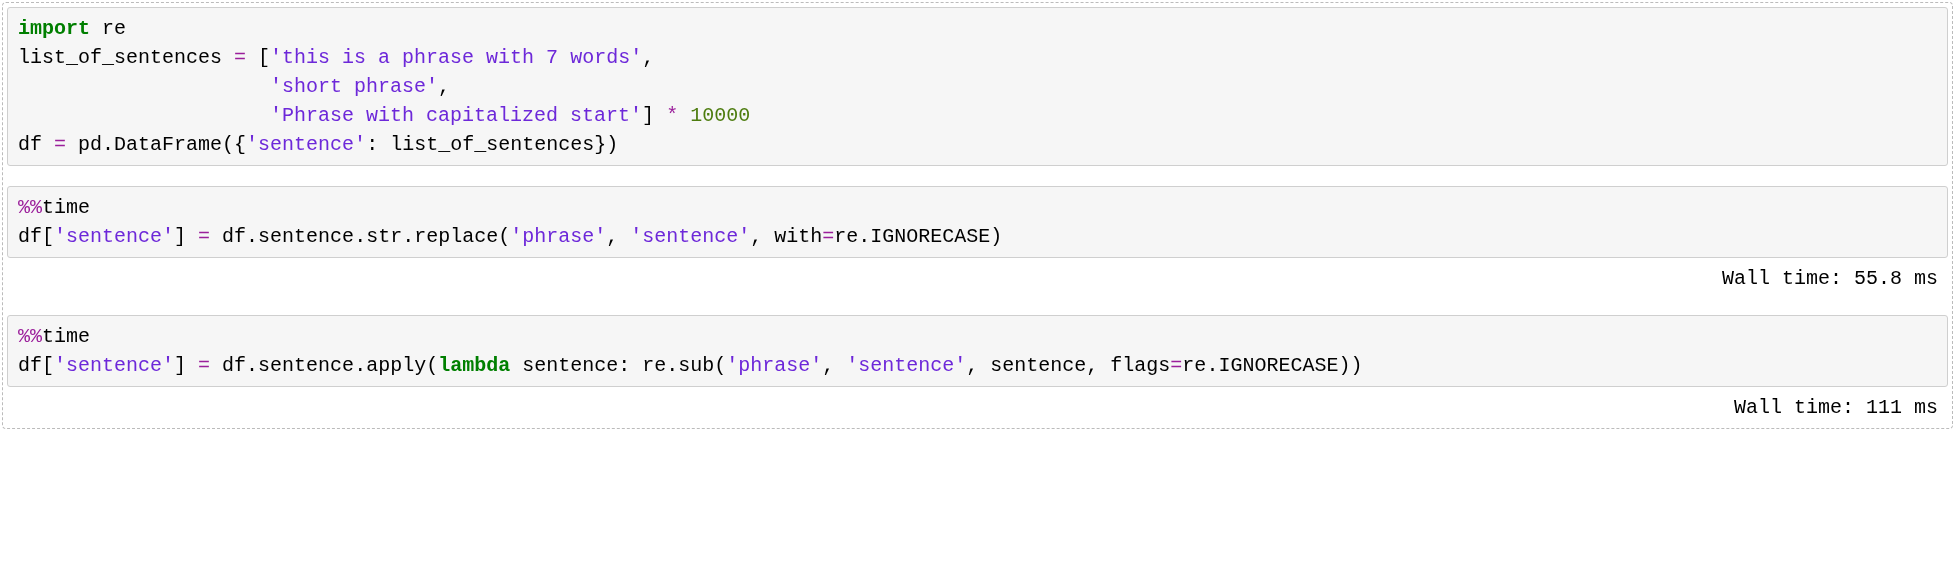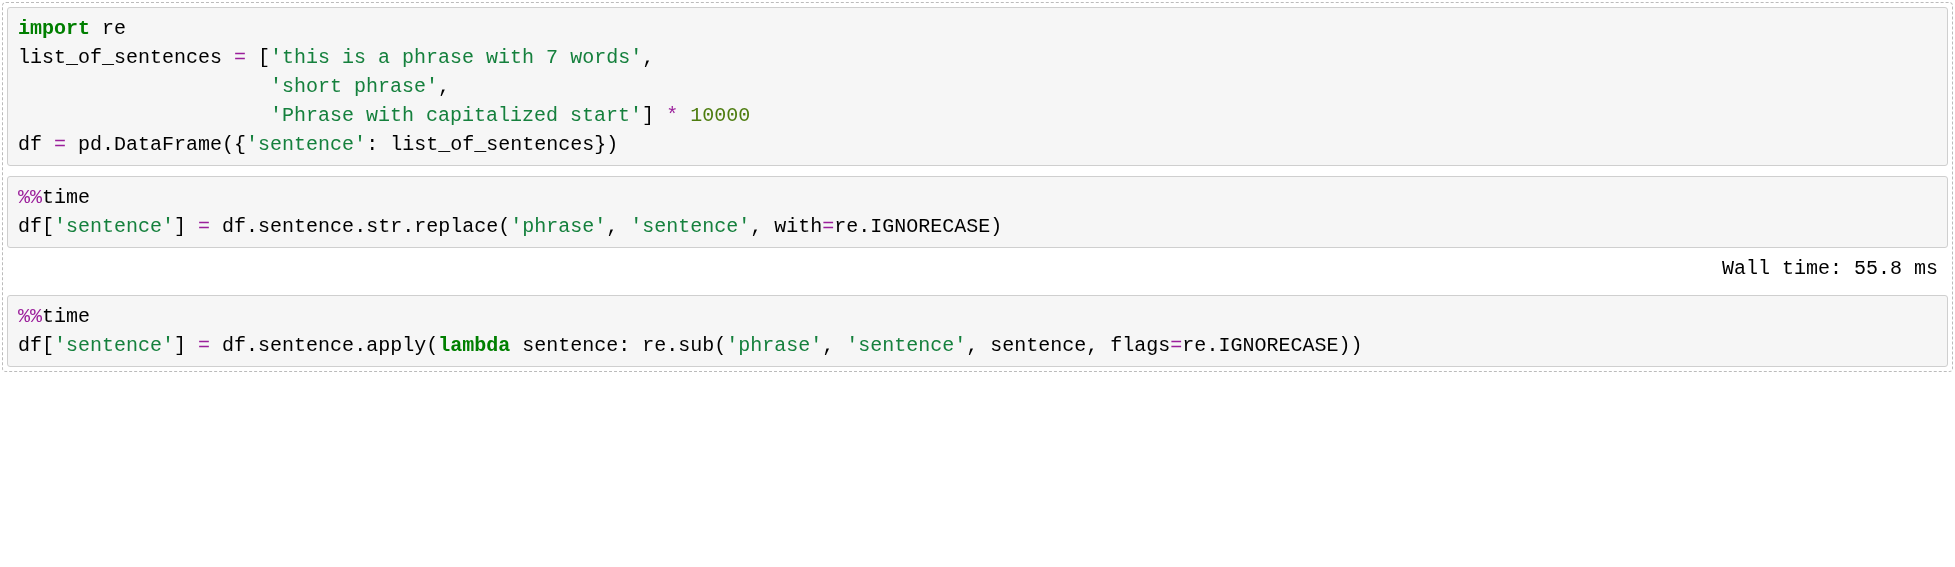--- a/index.html
+++ b/index.html
@@ -8,39 +8,39 @@
     font-size:20px;
     line-height:1.45;
     color:#000;
     padding:2px;
   }
   .notebook{
     border:1px dashed #bbb;
     border-radius:4px;
     padding:4px 4px 2px 4px;
   }
-  .cell{margin-bottom:10px}
+  .cell{margin-bottom:20px}
   .input{
     background:#f6f6f6;
     border:1px solid #cfcfcf;
     border-radius:3px;
     padding:6px 10px;
     white-space:pre;
     overflow-x:auto;
   }
   .output{
     background:#fff;
     padding:6px 10px 2px 10px;
     white-space:pre;
     text-align:right;
   }
   
   .kw{color:#007f00;font-weight:bold}                         
   .op{color:#9b1f9b}                      
-  .s1{color:#15803d}                      
+  .s1{color:#6d28d9}                      
   .nb{color:#4d7c0f}                         
   .mg{color:#9b1f9b}                      
 </style>
 </head>
 <body>
 
 <div class="notebook">
 
   <div class="cell">
     <div class="input"><span class="kw">import</span><span> re
@@ -52,15 +52,16 @@
 
   <div class="cell">
     <div class="input"><span class="mg">%%</span><span>time
 </span><span>df[</span><span class="s1">'sentence'</span><span>] </span><span class="op">=</span><span> df</span><span>.</span><span>sentence</span><span>.</span><span>str</span><span>.</span><span>replace(</span><span class="s1">'phrase'</span><span>, </span><span class="s1">'sentence'</span><span>, with</span><span class="op">=</span><span>re</span><span>.</span><span>IGNORECASE)</span></div>
     <div class="output">Wall time: 55.8 ms</div>
   </div>
 
   <div class="cell" style="margin-bottom:2px">
     <div class="input"><span class="mg">%%</span><span>time
 </span><span>df[</span><span class="s1">'sentence'</span><span>] </span><span class="op">=</span><span> df</span><span>.</span><span>sentence</span><span>.</span><span>apply(</span><span class="kw">lambda</span><span> sentence: re</span><span>.</span><span>sub(</span><span class="s1">'phrase'</span><span>, </span><span class="s1">'sentence'</span><span>, sentence, flags</span><span class="op">=</span><span>re</span><span>.</span><span>IGNORECASE))</span></div>
+    <div class="output">Wall time: 111 ms</div>
   </div>
 
 </div>
 
 </body></html>

